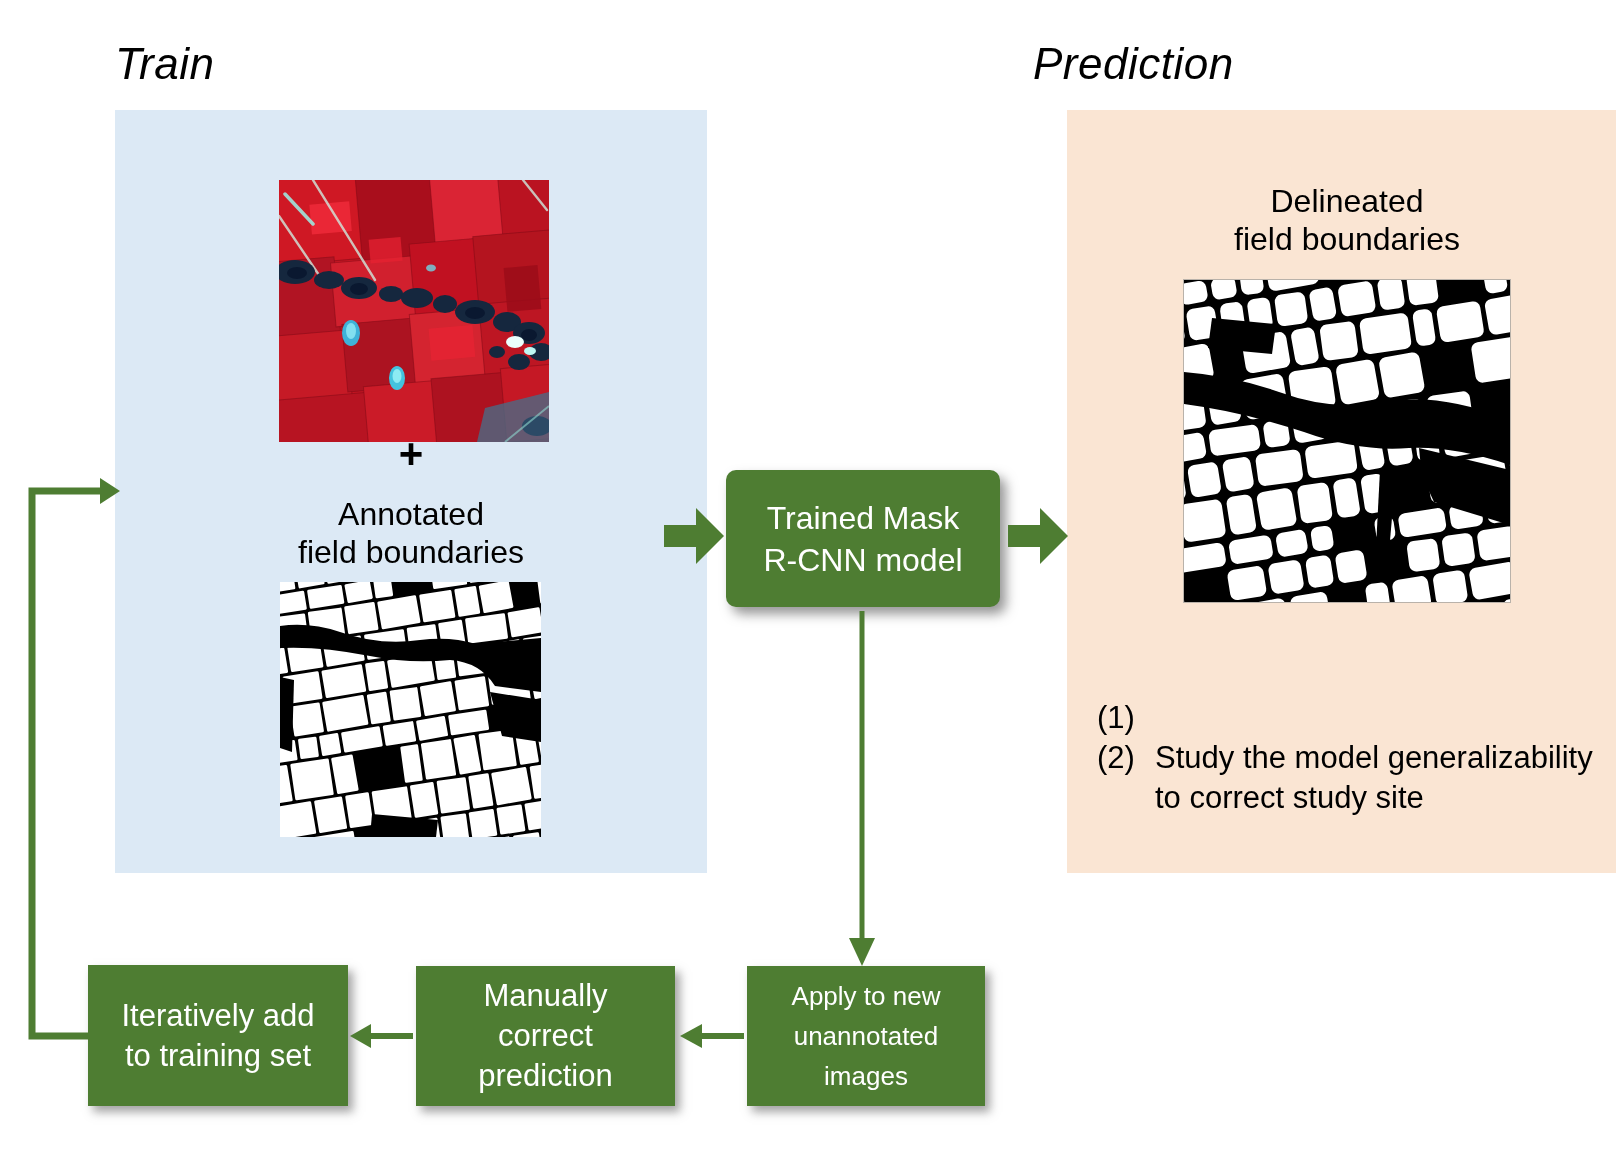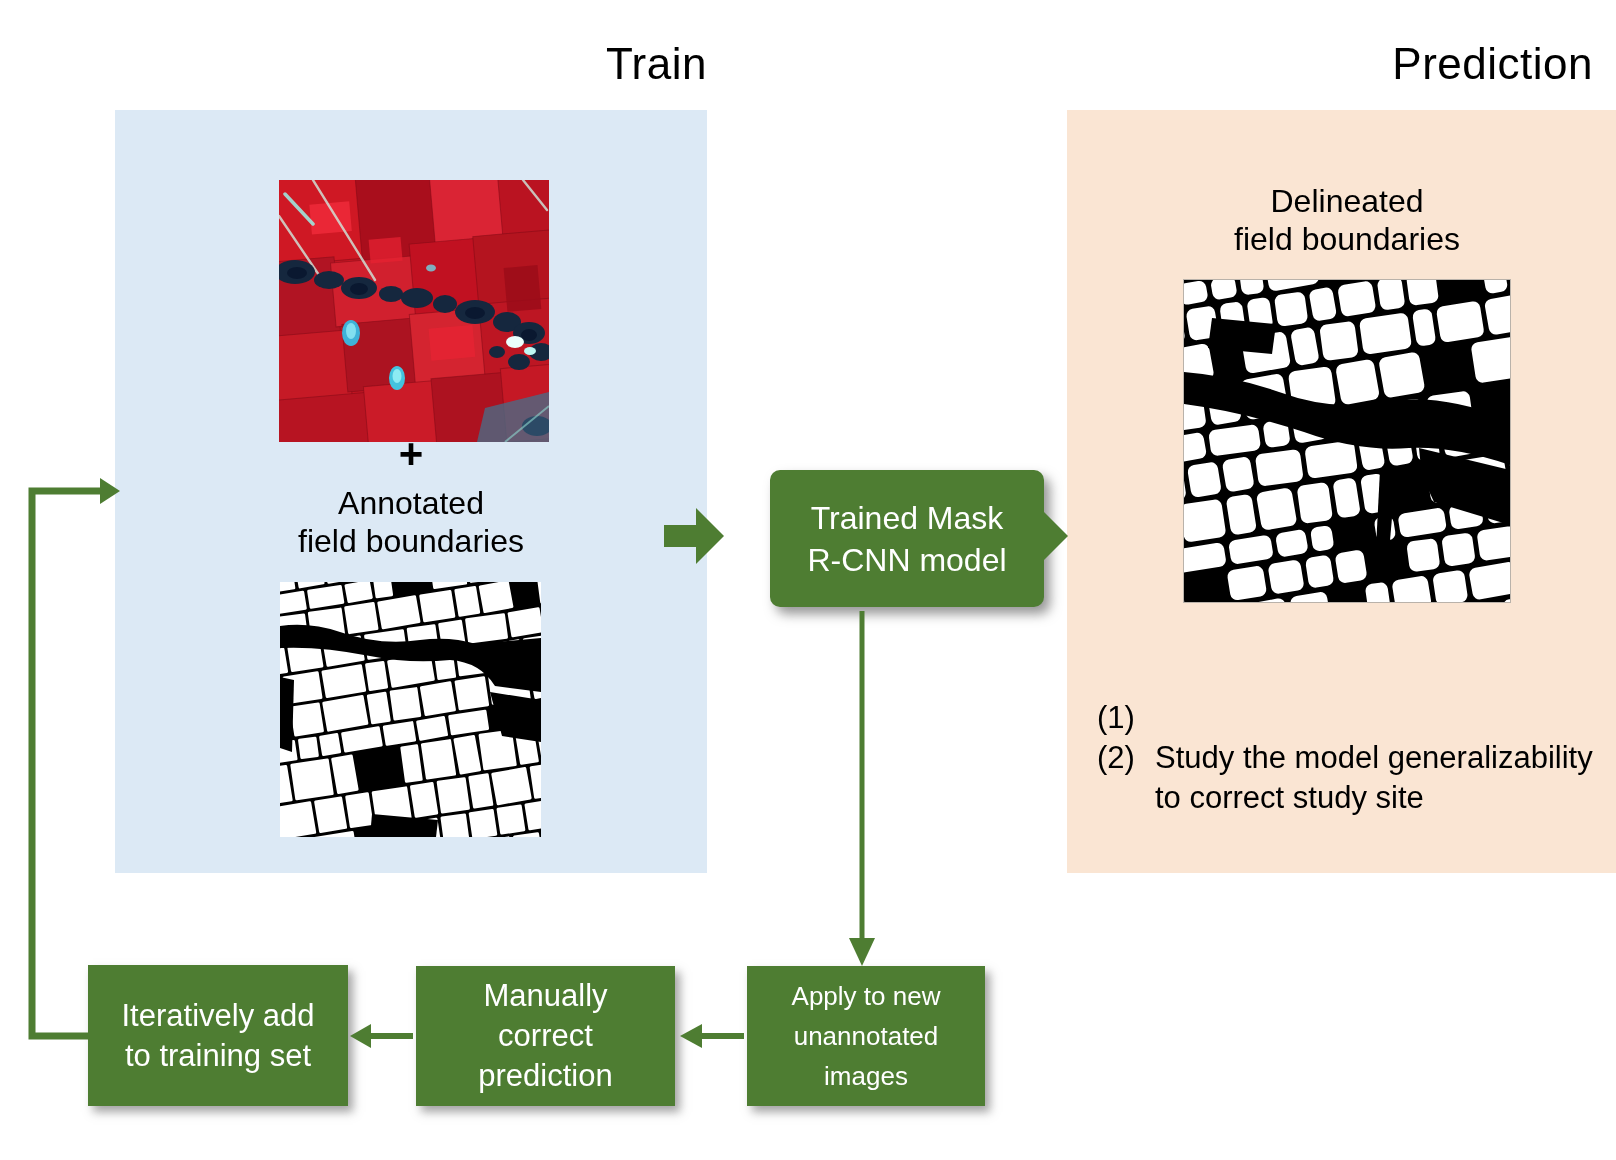--- a/index.html
+++ b/index.html
@@ -1,52 +1,52 @@
 <!DOCTYPE html>
 <html><head>
 <meta charset="utf-8">
 <style>
   html,body{margin:0;padding:0;background:#ffffff;}
   .canvas{
     position:relative;width:1616px;height:1160px;background:#ffffff;overflow:hidden;
     font-family:"Liberation Sans", sans-serif;color:#000;
   }
   .title{
-    position:absolute;top:40px;font-size:44px;line-height:1.1;text-align:right;
-    color:#000;letter-spacing:0.5px;
+    position:absolute;top:40px;font-size:44px;line-height:1.1;text-align:left;
+    color:#000;letter-spacing:0.5px;font-style:italic;
   }
   .train-title{left:115px;width:592px;}
   .pred-title{left:1033px;width:560px;}
   .panel{position:absolute;top:110px;height:763px;}
   .panel.train{left:115px;width:592px;background:#dce9f5;}
   .panel.pred{left:1033px;width:560px;background:#fae5d3;margin-left:34px;}
   .plabel{
     position:absolute;left:0;width:100%;text-align:center;
     font-size:32px;line-height:38px;white-space:pre-line;
   }
   .imagery-label{top:16px;}
   .plus{
     position:absolute;top:322px;left:0;width:100%;text-align:center;
     font-size:42px;font-weight:700;line-height:44px;
   }
-  .annotated-label{top:374px;}
+  .annotated-label{top:385px;}
   .delineated-label{top:72px;}
   svg.sat{position:absolute;left:164px;top:70px;width:270px;height:262px;}
   svg.tmask{position:absolute;left:165px;top:472px;width:261px;height:255px;background:#000;}
   svg.pmask{position:absolute;left:116px;top:169px;width:326px;height:322px;background:#000;border:1px solid #b9b2aa;}
   .notes{position:absolute;left:30px;top:588px;width:524px;font-size:31px;line-height:40px;}
   .note-row{display:grid;grid-template-columns:58px 1fr;}
   .gbox{
     position:absolute;background:#4e7d32;color:#fff;text-align:center;white-space:pre-line;
     display:flex;align-items:center;justify-content:center;
     box-shadow:5px 6px 9px rgba(90,90,90,0.55);
   }
   .model{
     left:726px;top:470px;width:274px;height:137px;border-radius:10px;
-    font-size:32px;line-height:42px;box-shadow:6px 7px 12px rgba(80,80,80,0.6);margin-left:44px;
+    font-size:32px;line-height:42px;box-shadow:6px 7px 12px rgba(80,80,80,0.6);
   }
   .b-add{left:88px;top:965px;width:260px;height:141px;font-size:31px;line-height:40px;}
   .b-correct{left:416px;top:966px;width:259px;height:140px;font-size:31px;line-height:40px;}
   .b-apply{left:747px;top:966px;width:238px;height:140px;font-size:26px;line-height:40px;}
   svg.overlay{position:absolute;left:0;top:0;width:1616px;height:1160px;pointer-events:none;}
 </style>
 </head>
 <body>
 
 <div class="canvas">

